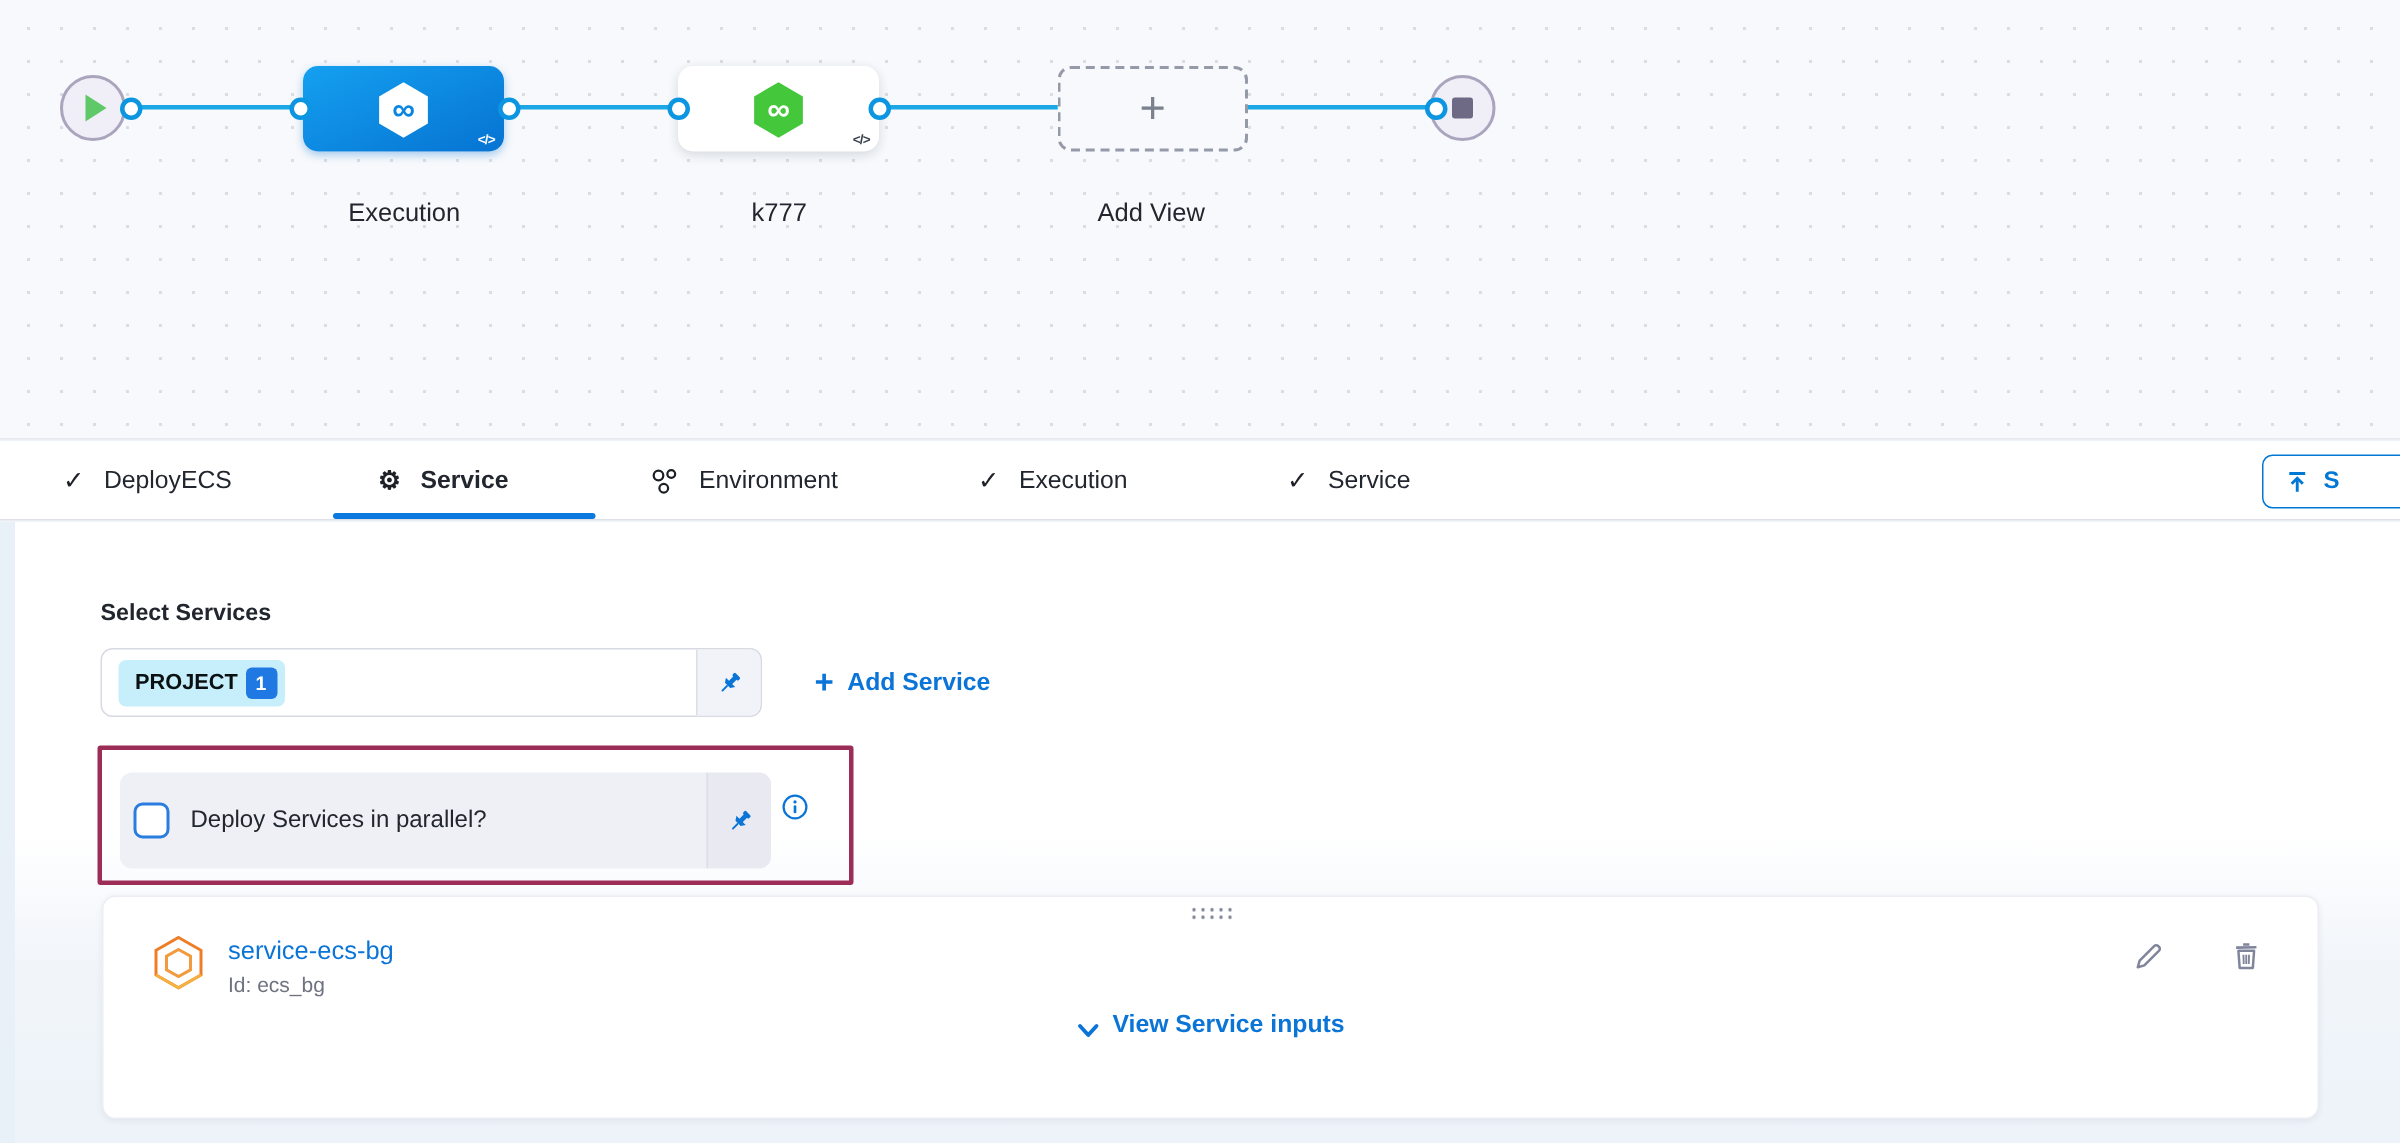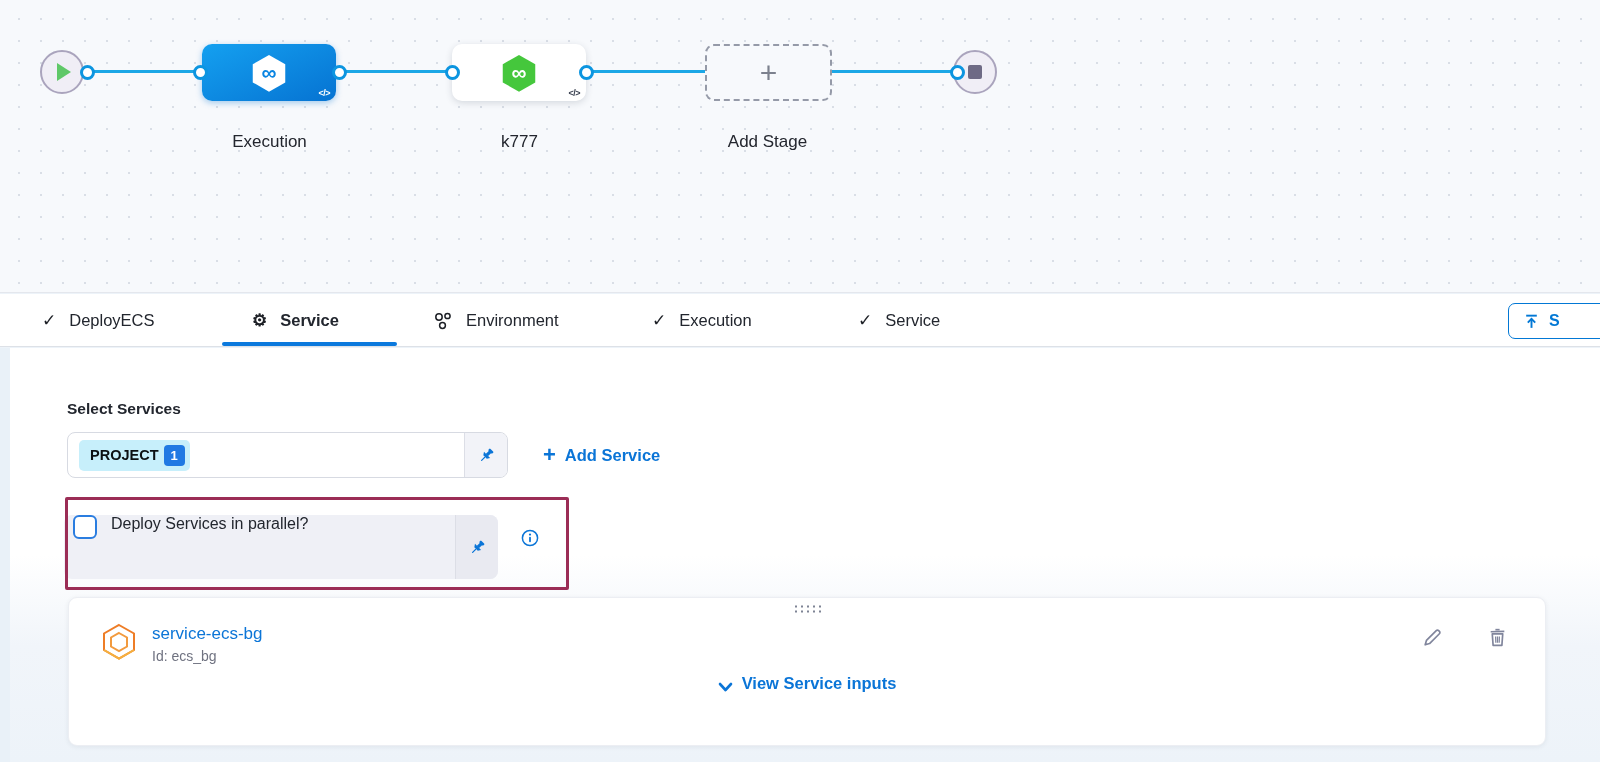--- a/index.html
+++ b/index.html
@@ -54,21 +54,21 @@
   .chip-count { background:#2079e3; color:#fff; font-size:13px; font-weight:700; min-width:21px; height:21px; border-radius:4px; display:flex; align-items:center; justify-content:center; }
   .pin-seg { width:43px; height:100%; background:#f2f3f8; border-left:1px solid #dcdee6; display:flex; align-items:center; justify-content:center; cursor:pointer; }
   .add-service { position:absolute; left:543px; top:90px; height:34px; display:flex; align-items:center; gap:9px; color:#0b75d7; font-weight:700; font-size:16.5px; cursor:pointer; }
   .add-service .plus { font-size:22px; font-weight:600; line-height:1; }
   .toggle-row { position:absolute; left:1256px; top:93px; display:flex; align-items:center; gap:11px; }
   .toggle { width:34px; height:20px; background:#0278d5; border-radius:10px; position:relative; cursor:pointer; }
   .toggle .knob { position:absolute; right:2px; top:2px; width:16px; height:16px; background:#fff; border-radius:50%; }
   .toggle-label { font-size:16px; color:#22262e; }
 
   .annotation-box { position:absolute; left:65px; top:149px; width:504px; height:93px; border:3px solid #9b2d56; border-radius:2px; z-index:5; pointer-events:none; }
-  .parallel-field { position:absolute; left:64px; top:167px; width:434px; height:64px; background:#eff0f6; border-radius:8px; display:flex; overflow:hidden; }
+  .parallel-field { position:absolute; left:80px; top:167px; width:434px; height:64px; background:#eff0f6; border-radius:8px; display:flex; align-items:center; overflow:hidden; }
   .checkbox { width:24px; height:24px; background:#fff; border:2px solid #2a7de0; border-radius:6px; margin-left:9px; cursor:pointer; }
   .parallel-label { font-size:16px; color:#22262e; margin-left:14px; flex:1; }
   .info-icon { display:flex; align-items:center; justify-content:center; cursor:pointer; }
   .info-abs { position:absolute; left:521px; top:181px; }
 
   .service-card { position:absolute; left:68px; top:249px; width:1478px; height:149px; background:#fff; border:1px solid #eceef3; border-radius:9px; box-shadow:0 1px 5px rgba(30,40,60,.07); }
   .drag-handle { position:absolute; left:724px; top:6px; width:30px; height:10px;
     background-image:radial-gradient(#7e8495 1.2px, transparent 1.4px); background-size:6px 5px; cursor:grab; }
   .svc-hex { position:absolute; left:31px; top:25px; }
   .svc-name { position:absolute; left:83px; top:26px; font-size:17px; font-weight:400; color:#0b75d7; cursor:pointer; }
@@ -117,21 +117,21 @@
       <span>+</span>
     </div>
 
     <div class="ring" style="left:950px;"></div>
     <div class="node-circle" style="left:953px;">
       <div class="stop-sq"></div>
     </div>
 
     <div class="stage-label" style="left:182px;width:175px;">Execution</div>
     <div class="stage-label" style="left:432px;width:175px;">k777</div>
-    <div class="stage-label" style="left:680px;width:175px;">Add Stage</div>
+    <div class="stage-label" style="left:680px;width:175px;">Add View</div>
   </div>
 
   <div class="tabbar">
     <div class="tab" style="left:42px;">
       <span class="glyph">✓</span>
       <span>DeployECS</span>
     </div>
     <div class="tab active" style="left:252px;">
       <span class="glyph">⚙</span>
       <span>Service</span>

